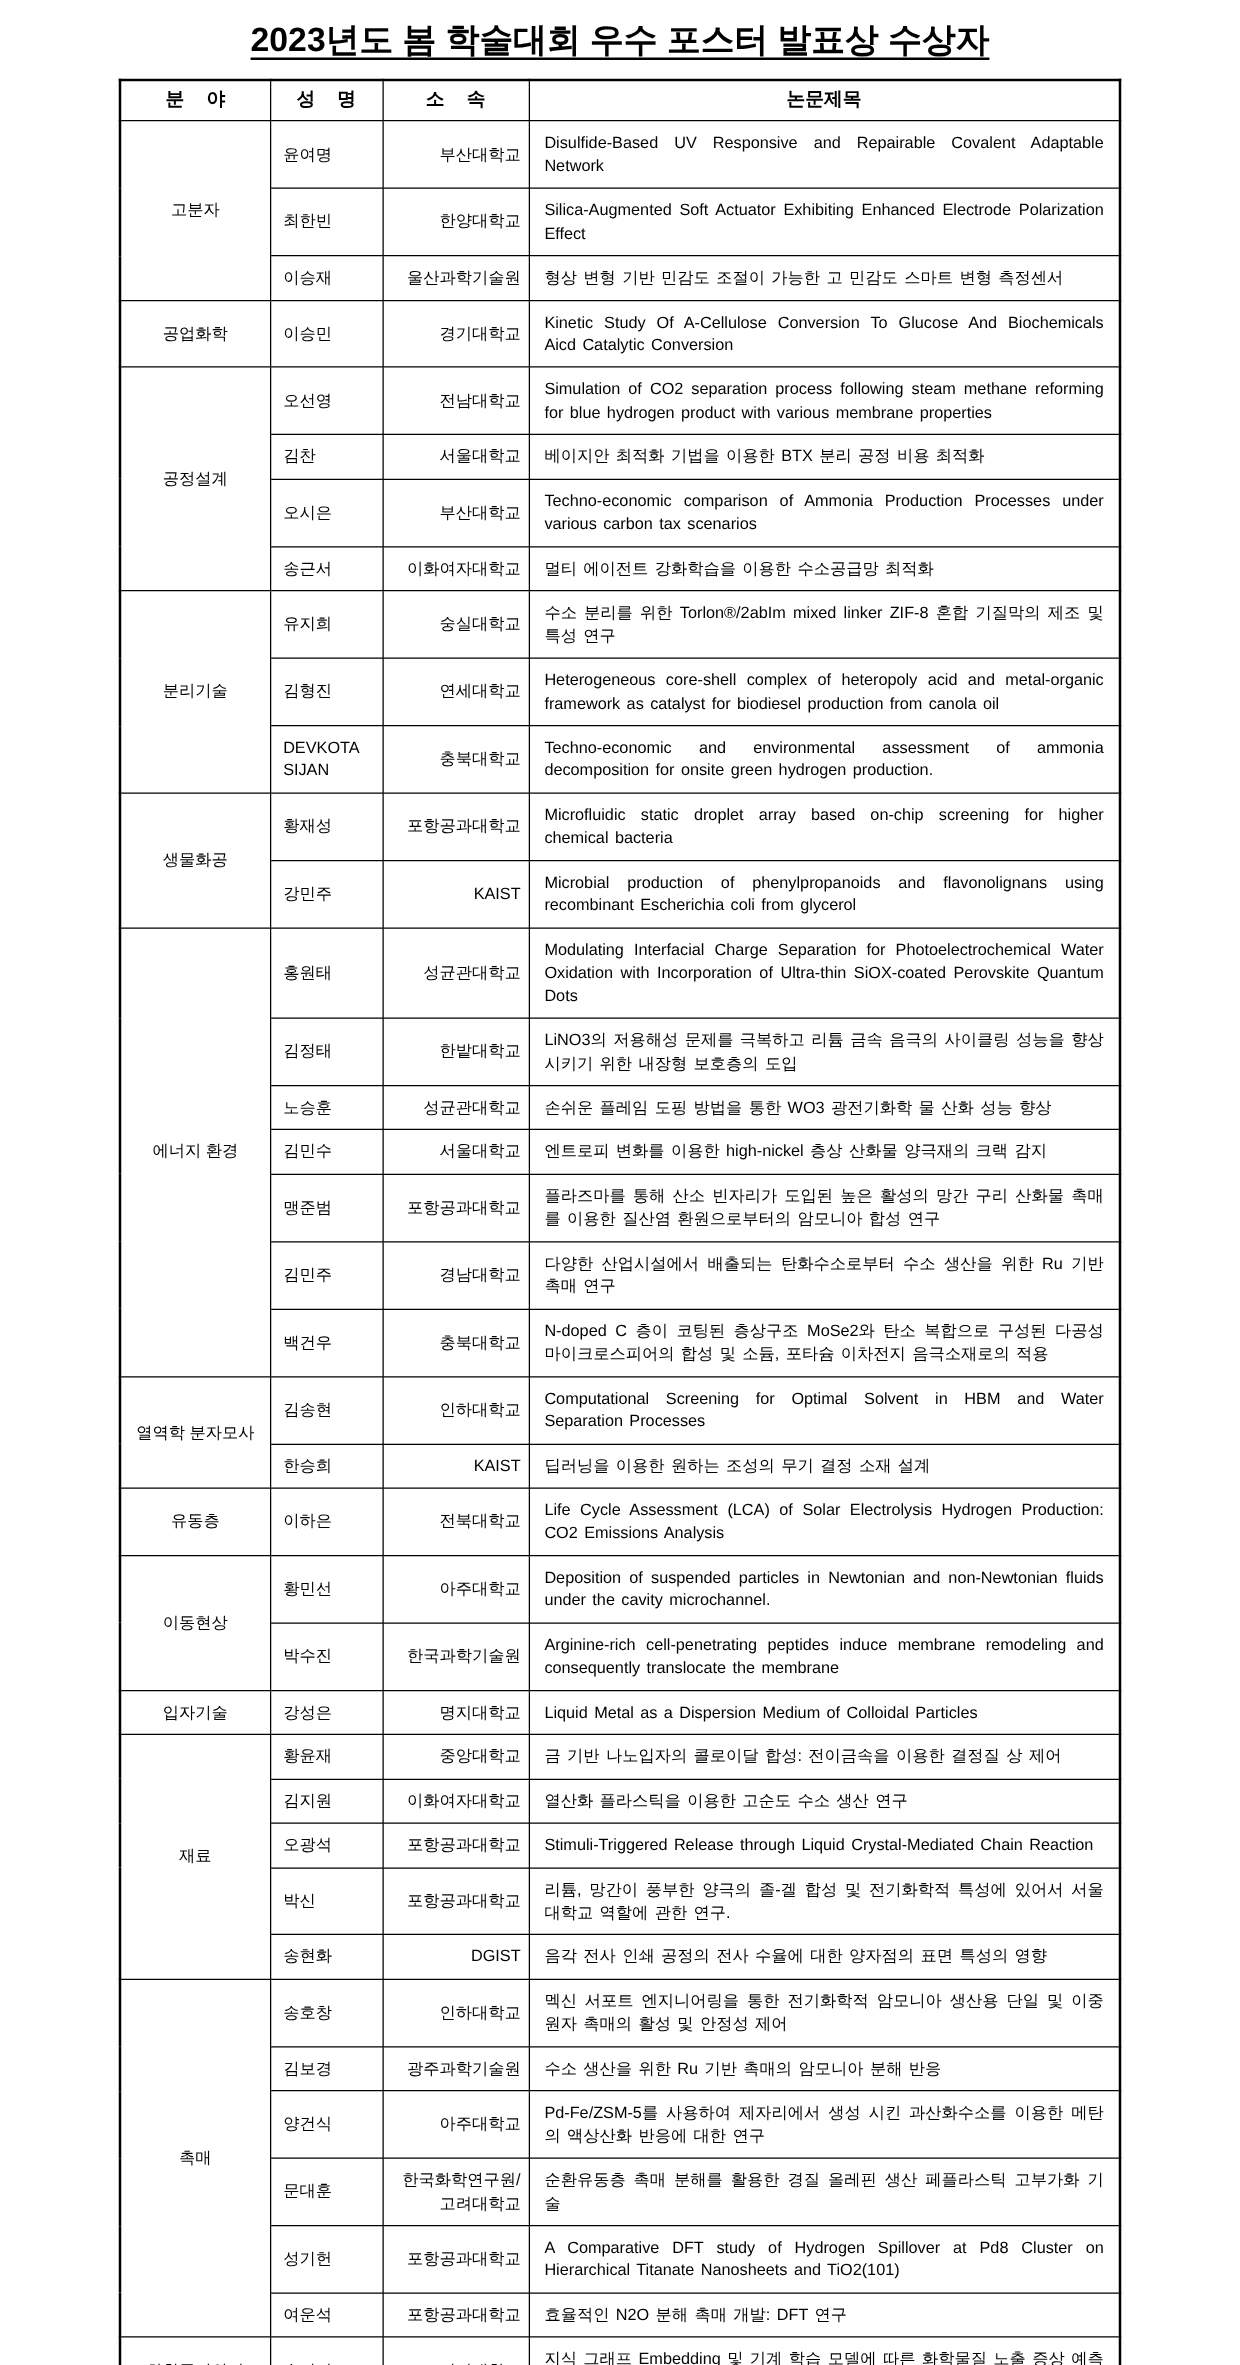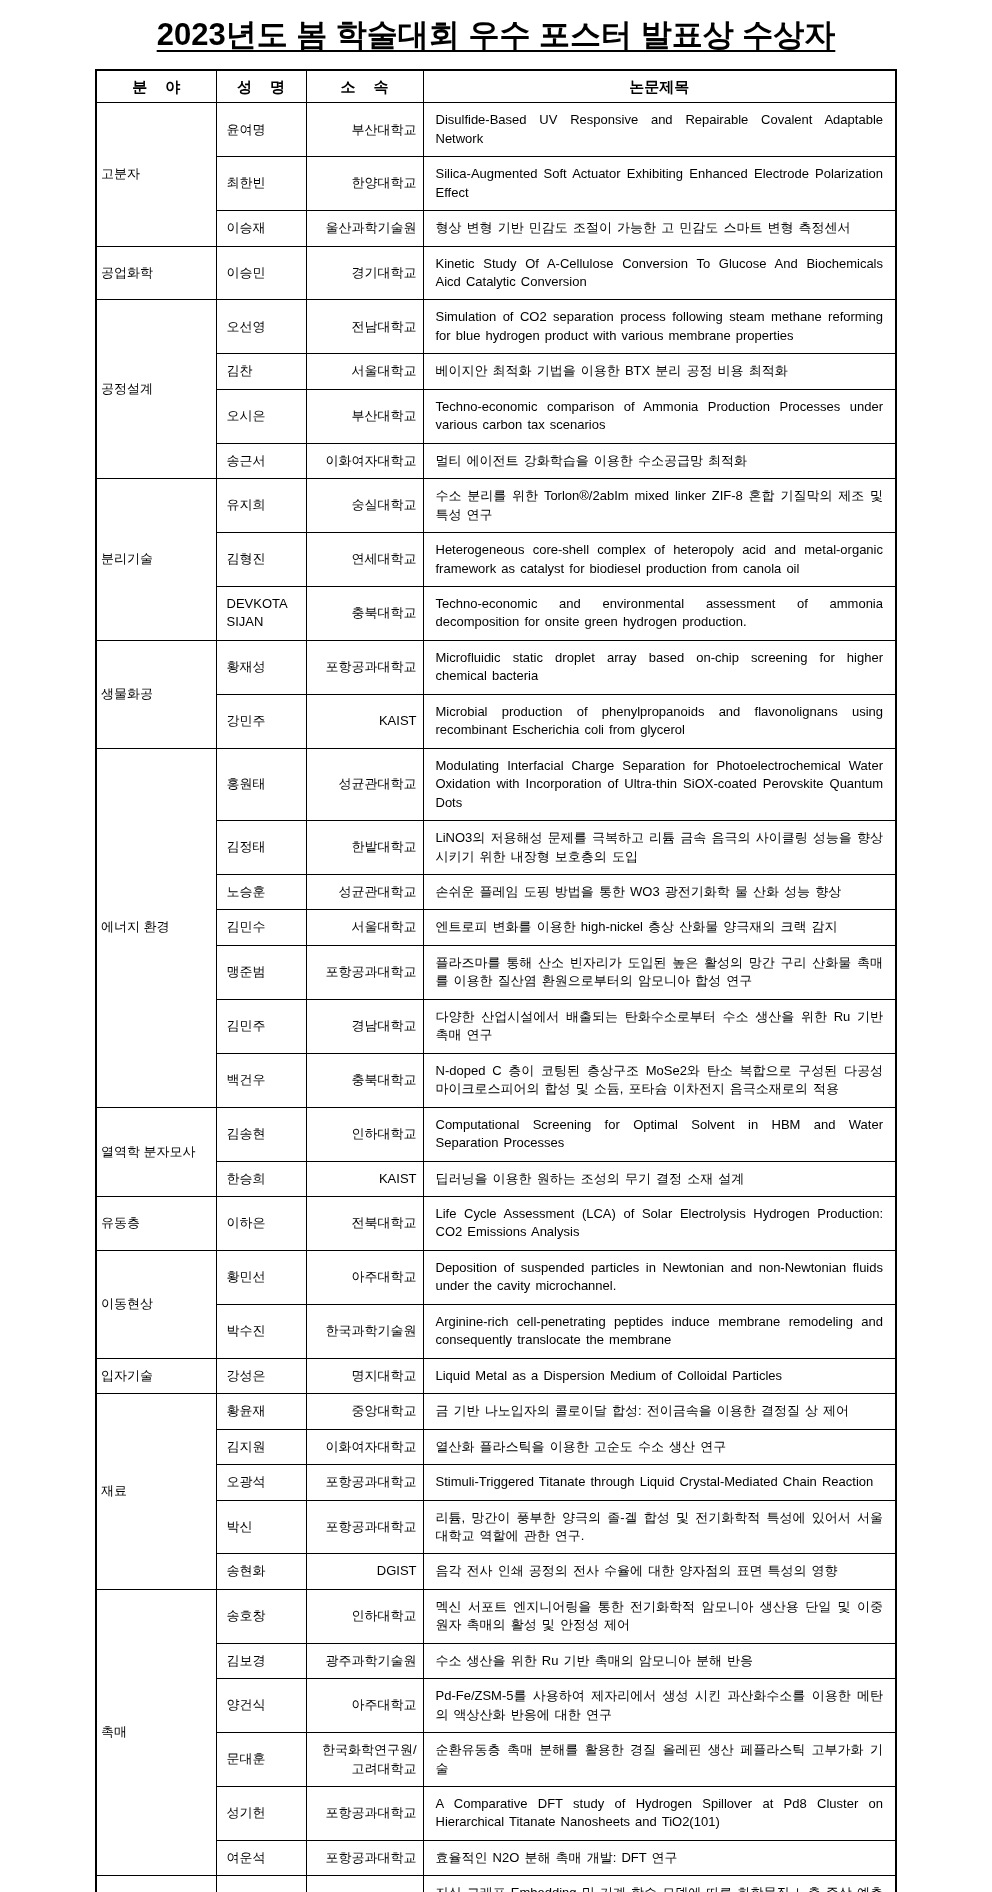--- a/index.html
+++ b/index.html
@@ -2,37 +2,37 @@
 <html lang="ko"><head>
 <meta charset="utf-8">
 <style>
   html,body { margin:0; padding:0; }
   body {
     width:992px; min-height:1892px; background:#ffffff; color:#000;
     font-family:"Liberation Sans","DejaVu Sans",sans-serif;
   }
   .page-title {
     width:992px; text-align:center; margin:14px 0 13px 0;
-    font-size:31px; font-weight:bold; letter-spacing:0px;
+    font-size:27px; font-weight:bold; letter-spacing:0px;
     text-decoration:underline; text-underline-offset:5px;
     text-decoration-thickness:2px;
   }
   table.award-table {
     width:800px; margin:0 auto; border-collapse:collapse;
     table-layout:fixed; border:2px solid #000;
   }
   .award-table th, .award-table td {
     border:1px solid #000; vertical-align:middle;
     font-size:13px; line-height:1.42; overflow-wrap:break-word;
   }
   .award-table th {
-    font-size:15px; font-weight:bold; padding:5px 4px; 
+    font-size:15px; font-weight:bold; padding:5px 4px; font-family:Liberation Serif, serif;
   }
   .award-table th.spaced { word-spacing:14px; }
-  td.field-cell { text-align:left; padding:6px 4px; }
+  td.field-cell { text-align:center; padding:6px 4px; }
   td.name-cell  { text-align:left; padding:8px 6px 8px 10px; }
   td.affil-cell { text-align:right; padding:8px 6px 8px 10px; }
   td.paper-cell {
     text-align:justify; text-justify:inter-word;
     padding:8px 12px; word-spacing:1.5px;
   }
 </style>
 </head>
 <body>
 
@@ -201,21 +201,21 @@
         <td class="paper-cell">금 기반 나노입자의 콜로이달 합성: 전이금속을 이용한 결정질 상 제어</td>
       </tr>
       <tr>
         <td class="name-cell">김지원</td>
         <td class="affil-cell">이화여자대학교</td>
         <td class="paper-cell">열산화 플라스틱을 이용한 고순도 수소 생산 연구</td>
       </tr>
       <tr>
         <td class="name-cell">오광석</td>
         <td class="affil-cell">포항공과대학교</td>
-        <td class="paper-cell">Stimuli-Triggered Titanate through Liquid Crystal-Mediated Chain Reaction</td>
+        <td class="paper-cell">Stimuli-Triggered Release through Liquid Crystal-Mediated Chain Reaction</td>
       </tr>
       <tr>
         <td class="name-cell">박신</td>
         <td class="affil-cell">포항공과대학교</td>
         <td class="paper-cell">리튬, 망간이 풍부한 양극의 졸-겔 합성 및 전기화학적 특성에 있어서 서울대학교 역할에 관한 연구.</td>
       </tr>
       <tr>
         <td class="name-cell">송현화</td>
         <td class="affil-cell">DGIST</td>
         <td class="paper-cell">음각 전사 인쇄 공정의 전사 수율에 대한 양자점의 표면 특성의 영향</td>

